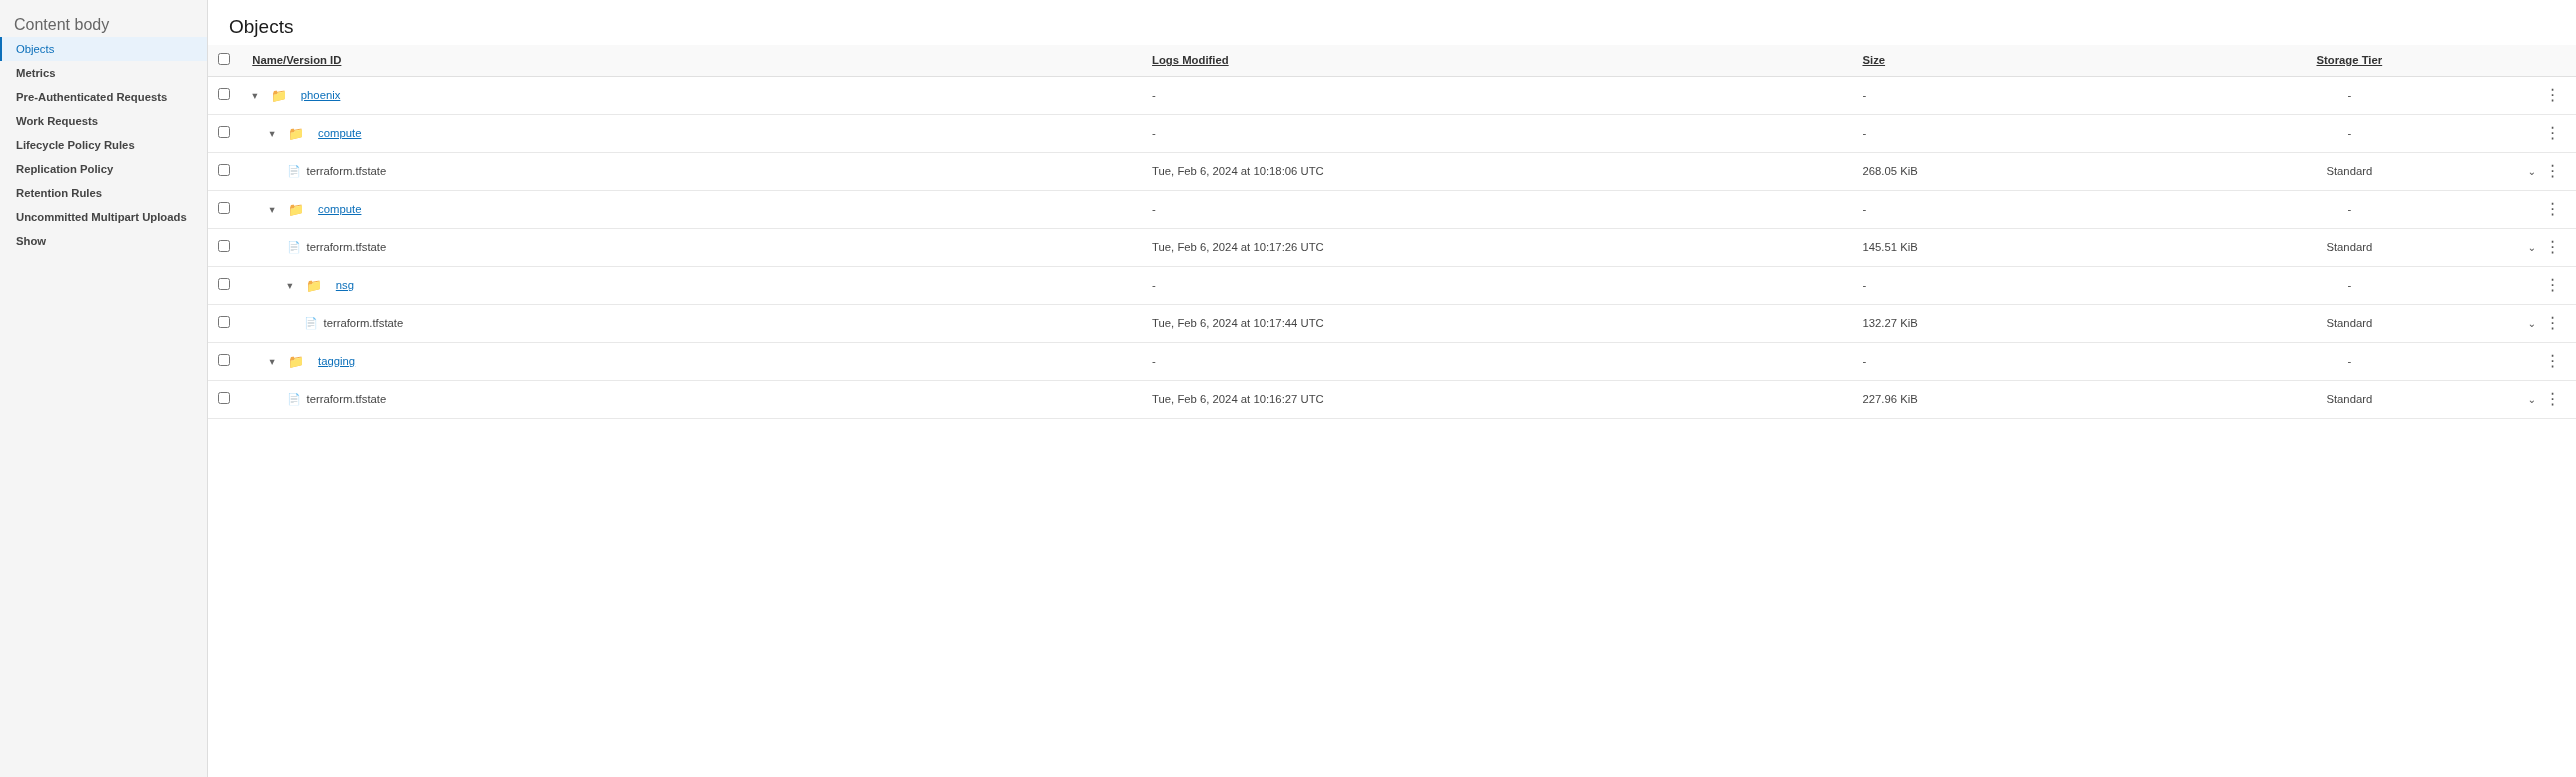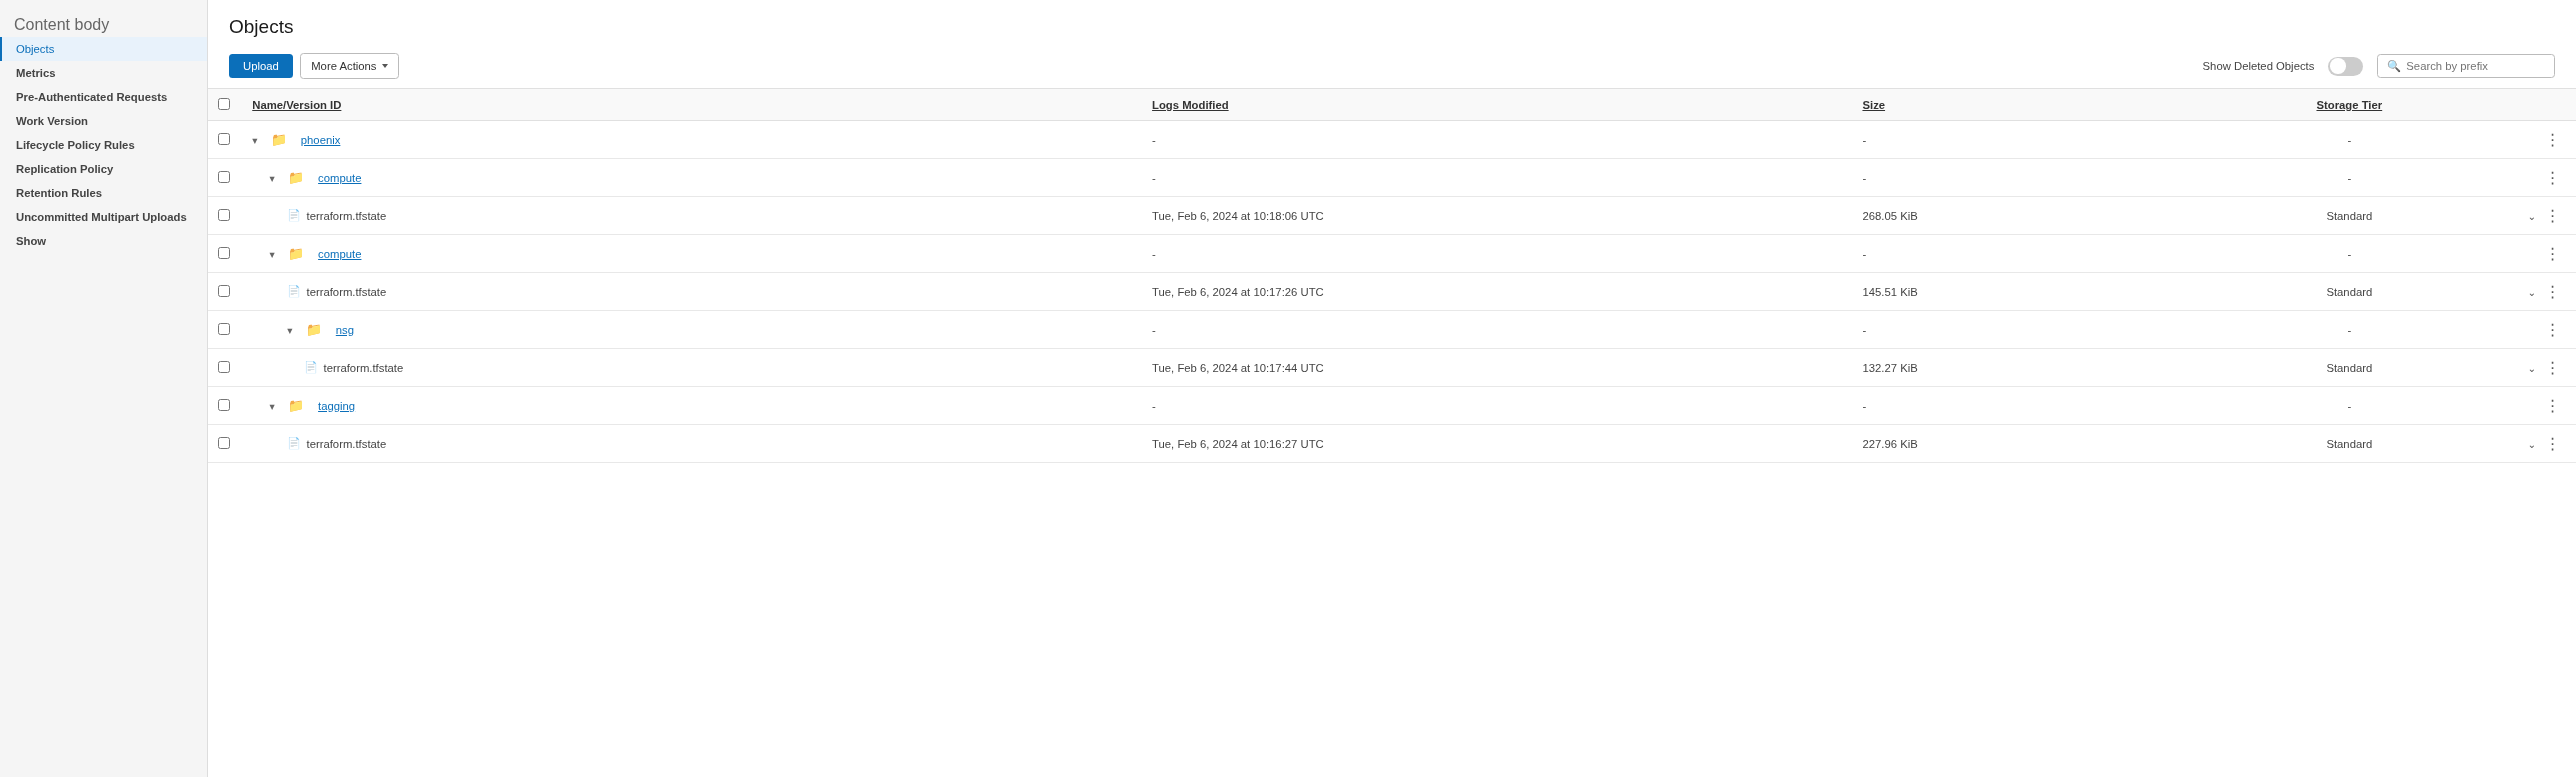--- a/index.html
+++ b/index.html
@@ -58,48 +58,34 @@
   </style>
 </head>
 <body>
 
 <div class="sidebar">
   <div class="sidebar-section-label">Content body</div>
   <div id="sidebar-items-container">
       <div class="sidebar-item active">Objects</div>
       <div class="sidebar-item">Metrics</div>
       <div class="sidebar-item">Pre-Authenticated Requests</div>
-      <div class="sidebar-item">Work Version</div>
+      <div class="sidebar-item">Work Requests</div>
       <div class="sidebar-item">Lifecycle Policy Rules</div>
       <div class="sidebar-item">Replication Policy</div>
       <div class="sidebar-item">Retention Rules</div>
       <div class="sidebar-item">Uncommitted Multipart Uploads</div>
       <div class="sidebar-item">Show</div>
     </div>
 </div>
 
 <div class="main">
   <div class="main-header">
     <h1>Objects</h1>
   </div>
 
-  <div class="toolbar">
-    <button class="btn-upload">Upload</button>
-    <button class="btn-more-actions">
-      <span>More Actions</span>
-      <span class="chevron-down"></span>
-    </button>
-    <div class="spacer"></div>
-    <span class="show-deleted-label">Show Deleted Objects</span>
-    <div class="toggle-switch"></div>
-    <div class="search-box">
-      <span class="search-icon-unicode">🔍</span>
-      <input type="text" placeholder="Search by prefix" style="">
-    </div>
-  </div>
 
   <div class="table-wrapper">
     <table>
       <thead>
         <tr>
           <th class="col-check">
             <input type="checkbox" style="">
           </th>
           <th class="col-name" id="col-name-header">Name/Version ID</th>
           <th class="col-modified" id="col-modified-header">Logs Modified</th>

